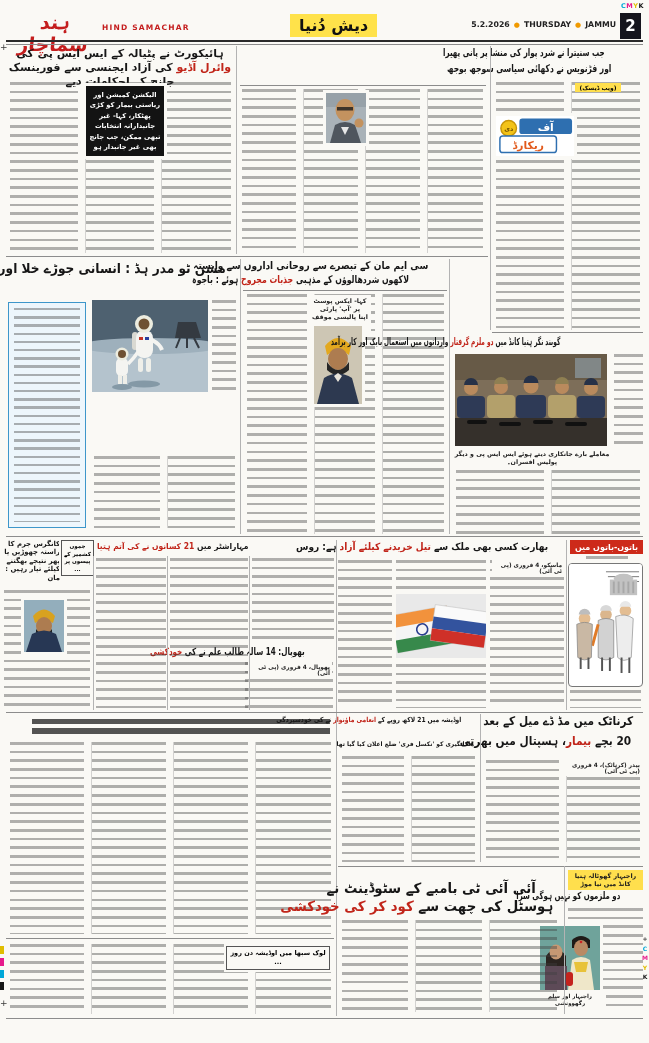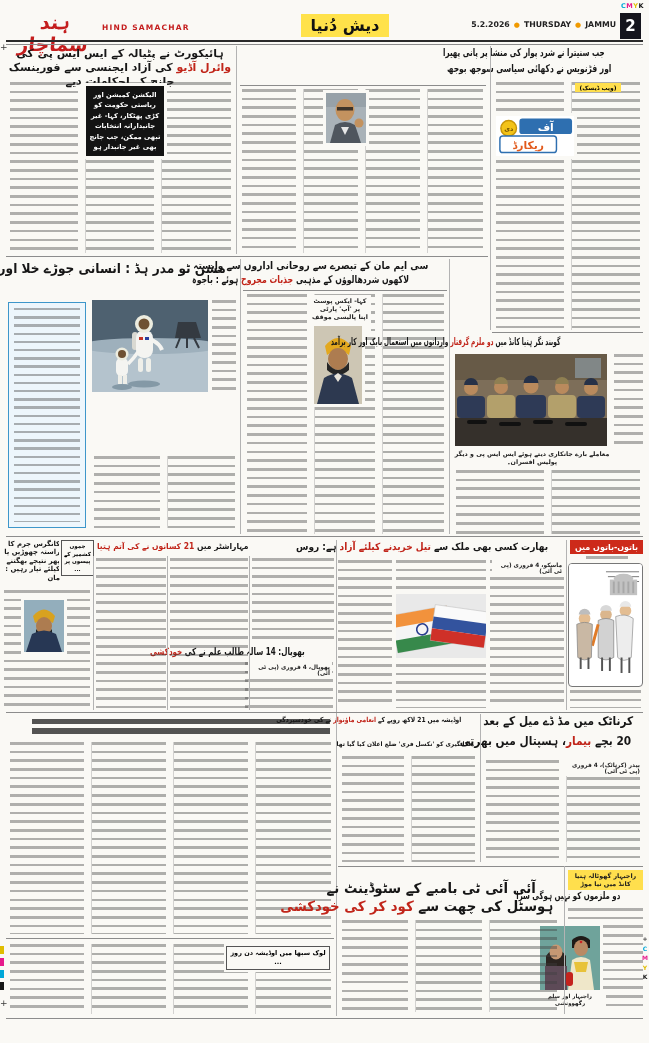--- a/index.html
+++ b/index.html
@@ -27,21 +27,21 @@
 .pink .t{font-size:6.8px;font-weight:bold;direction:rtl;text-align:center;color:#222}
 .pink .b{font-size:6px;direction:rtl;text-align:center;color:#333;line-height:1.4;margin-top:2px}
 .ytag{position:absolute;background:#ffdf4d;font-size:6px;font-weight:bold;direction:rtl;text-align:center;padding:1px 2px}
 .rk{position:absolute;background:#cd2a1a;color:#fff;font-size:8px;font-weight:bold;direction:rtl;text-align:center;padding:2.5px 2px}
 .yk{position:absolute;background:#ffdf4d;color:#1d1d1d;font-size:6.4px;font-weight:bold;direction:rtl;text-align:center;padding:1.5px 2px;line-height:1.3}
 .sbox{position:absolute;border:1px solid #555;background:#faf9f5;font-size:5.6px;font-weight:bold;direction:rtl;text-align:center;padding:2px;line-height:1.35;box-shadow:0 0 0 2px #faf9f5}
 .cartoonbox{position:absolute;border:1.4px solid #777;background:#fff;border-radius:4px;overflow:hidden}
 .dl{position:absolute;font-size:5.8px;font-weight:bold;direction:rtl;text-align:right;color:#222;background:#faf9f5;box-shadow:0 0 0 2px #faf9f5}
 .mast-urdu{position:absolute;left:8px;top:11px;width:92px;font-size:19px;font-weight:bold;color:#c41e1e;direction:rtl;text-align:center;transform:skewX(-6deg)}
 .mast-latin{position:absolute;left:102px;top:23px;font-size:7.5px;font-weight:bold;color:#c41e1e;letter-spacing:1.2px}
-.sect{position:absolute;left:290px;top:14px;width:110px;text-align:center}
+.sect{position:absolute;left:290px;top:14px;width:110px;text-align:left}
 .sect span{display:inline-block;background:#ffe24a;padding:2px 9px;font-size:16px;font-weight:bold;color:#111;direction:rtl}
 .dateline{position:absolute;left:494px;top:20px;width:122px;font-size:7.8px;font-weight:bold;color:#222;display:flex;gap:4px;align-items:center;justify-content:flex-end}
 .dateline .dot{color:#f09a00;font-size:7px}
 .pgbox{position:absolute;left:620px;top:13px;width:21px;height:26px;background:#15151d;color:#fff;font-size:15px;font-weight:bold;display:flex;align-items:center;justify-content:center}
 .cmyk-top{position:absolute;right:5px;top:2px;font-size:6.5px;font-weight:bold;letter-spacing:.5px}
 .cmyk-side{position:absolute;right:1px;top:934px;font-size:6px;font-weight:bold;display:flex;flex-direction:column;align-items:center;line-height:1.6}
 .c-c{color:#00a7d8}.c-m{color:#e61a8c}.c-y{color:#e0bd00}.c-k{color:#161616}
 .plus{position:absolute;font-size:9px;color:#3a3a3a}
 .dotmark{position:absolute;left:0;width:4px;height:8px}
 </style>
@@ -68,21 +68,21 @@
   <div class="hr" style="left:6px;top:44px;width:637px"></div>
 
   <div class="h" style="left:6px;top:47px;width:228px;font-size:11px">
     <span>ہائیکورٹ نے پٹیالہ کے ایس ایس پی کی </span><span class="red">وائرل آڈیو</span><span> کی آزاد ایجنسی سے فورینسک جانچ کے احکامات دیے</span>
   </div>
   <div class="cols" style="left:6px;top:82px;width:228px;height:171px">
       <i></i>
       <i></i>
       <i></i>
     </div>
-  <div class="bb" style="left:86px;top:86px;width:78px">الیکشن کمیشن اور ریاستی حکومت کو کڑی پھٹکار، کہا- غیر جانبدارانہ انتخابات تبھی ممکن، جب جانچ بھی غیر جانبدار ہو</div>
+  <div class="bb" style="left:86px;top:86px;width:78px">الیکشن کمیشن اور ریاستی بیمار کو کڑی پھٹکار، کہا- غیر جانبدارانہ انتخابات تبھی ممکن، جب جانچ بھی غیر جانبدار ہو</div>
 
   <div class="hr" style="left:240px;top:85px;width:246px"></div>
   <div class="cols" style="left:238px;top:89px;width:248px;height:164px">
       <i></i>
       <i></i>
       <i></i>
       <i></i>
     </div>
   <div class="photo" style="left:326px;top:93px;width:40px;height:50px">
     <svg viewBox="0 0 40 50">

